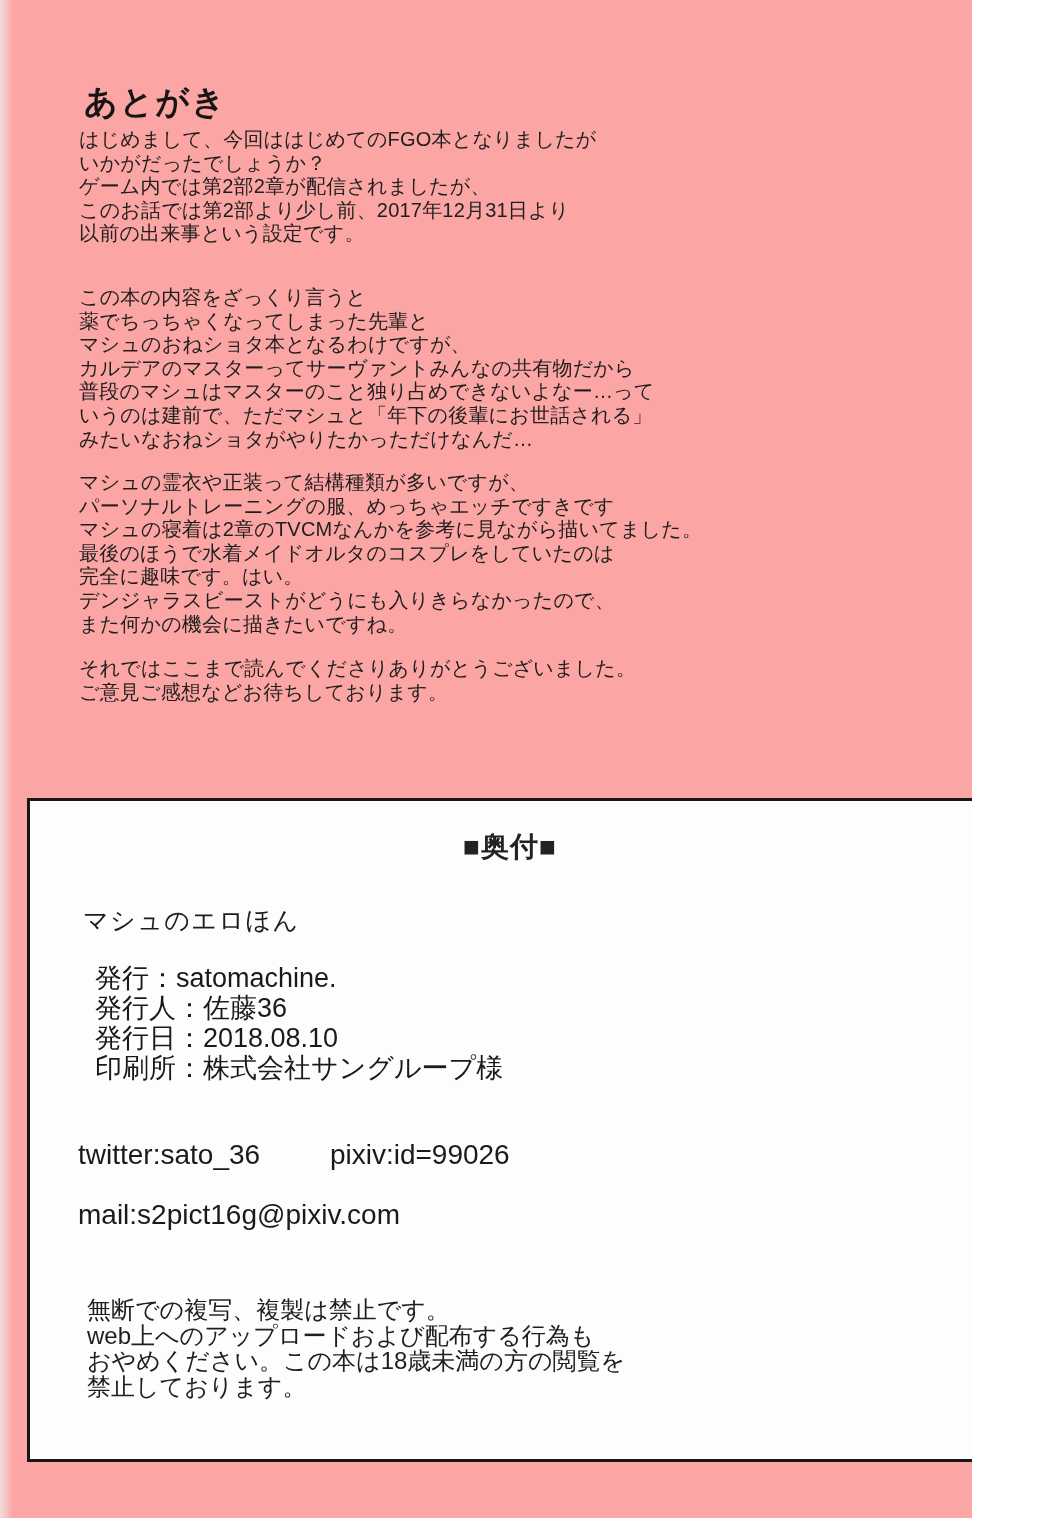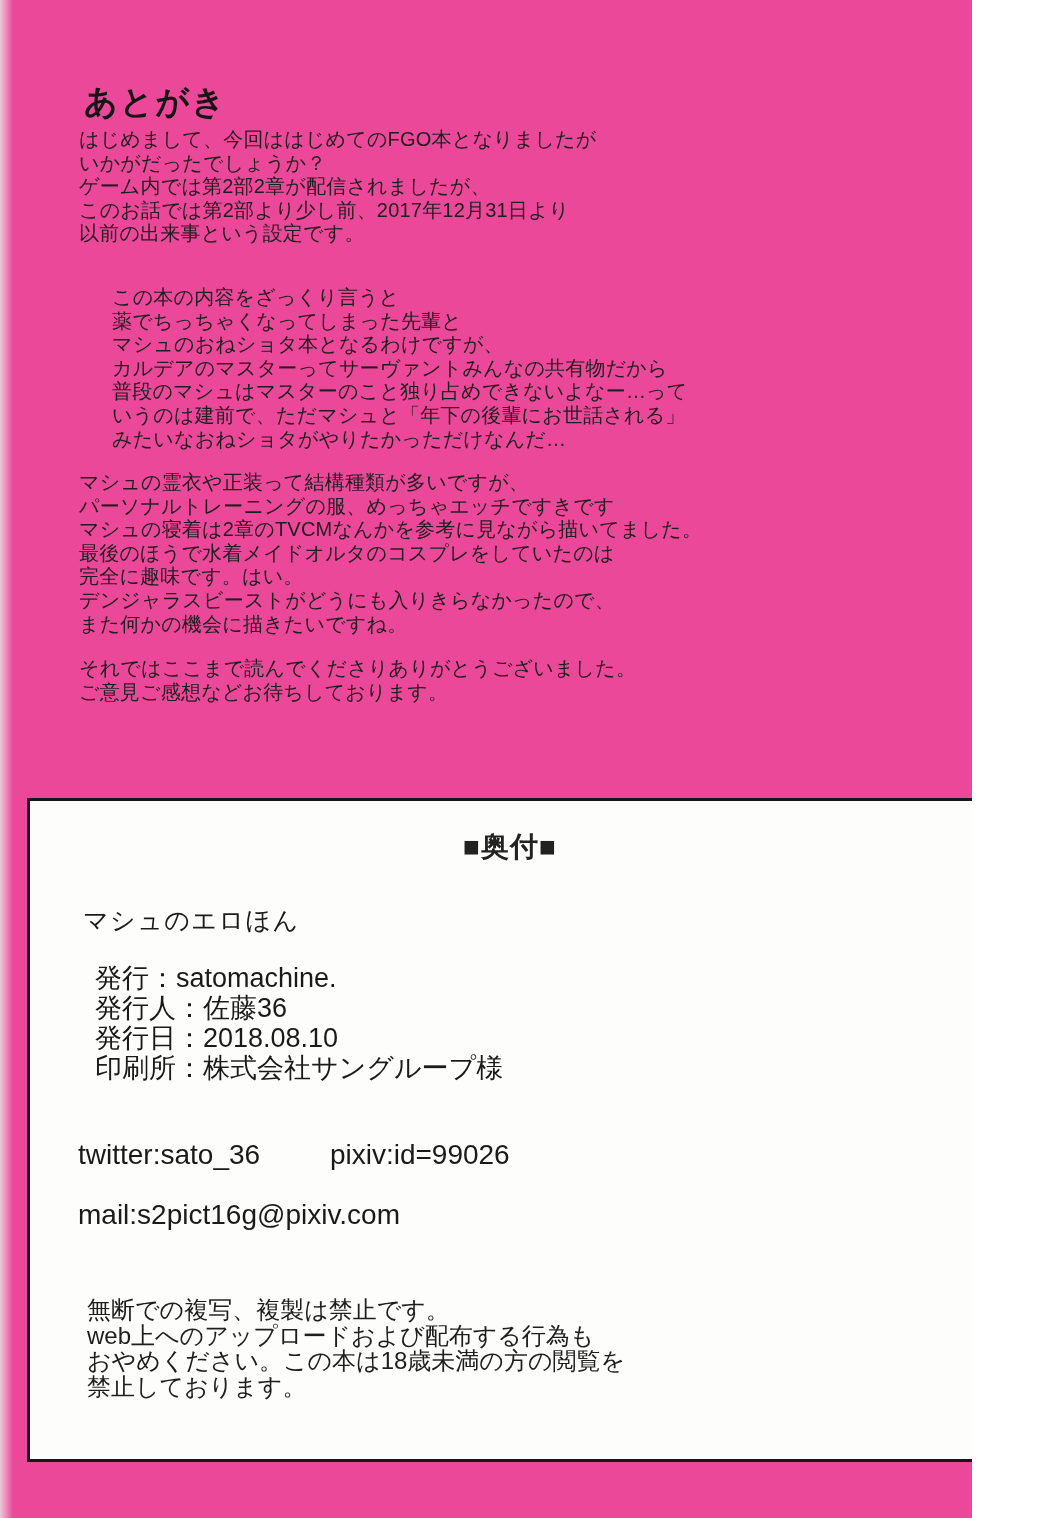--- a/index.html
+++ b/index.html
@@ -4,21 +4,21 @@
 <style>
   html, body {
     margin: 0;
     padding: 0;
     background: #ffffff;
   }
   .page {
     position: relative;
     width: 972px;
     height: 1518px;
-    background: #ec4899;
+    background: #fca5a5;
     color: #1c1c1c;
     font-family: "Liberation Sans", "DejaVu Sans", sans-serif;
     overflow: hidden;
   }
   
   .edge-strip {
     position: absolute;
     left: 0; top: 0;
     width: 13px; height: 100%;
     background: linear-gradient(to right, #ecebe9, rgba(253,253,252,0));
@@ -39,21 +39,21 @@
     position: absolute;
     left: 79px;
     margin: 0;
     font-size: 20px;
     line-height: 23.6px;
     letter-spacing: 0.2px;
     white-space: pre-line;
     color: #1e1e1e;
   }
   .para-1 { top: 128px; }
-  .para-2 { top: 286px; margin-left: 33px; }
+  .para-2 { top: 286px; }
   .para-3 { top: 471px; }
   .para-4 { top: 657px; }
 
   
   .colophon-box {
     position: absolute;
     left: 27px; top: 798px;
     width: 960px; height: 658px;
     border: 3px solid #171717;
     background: #fdfdfc;

